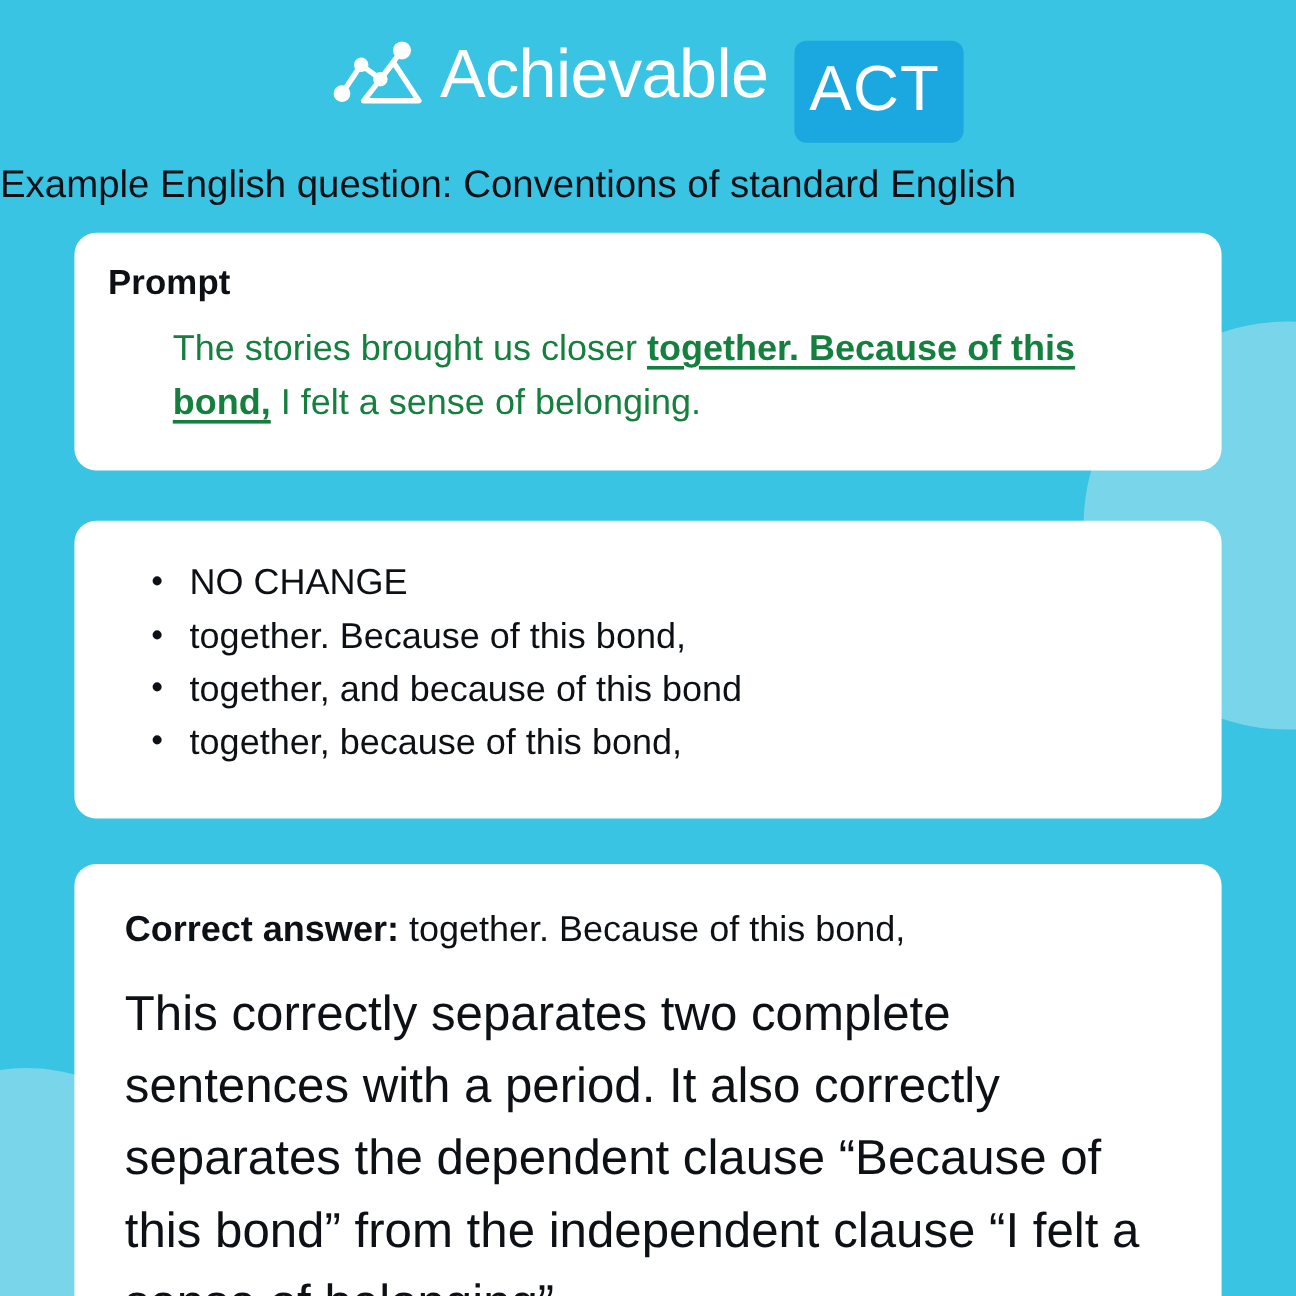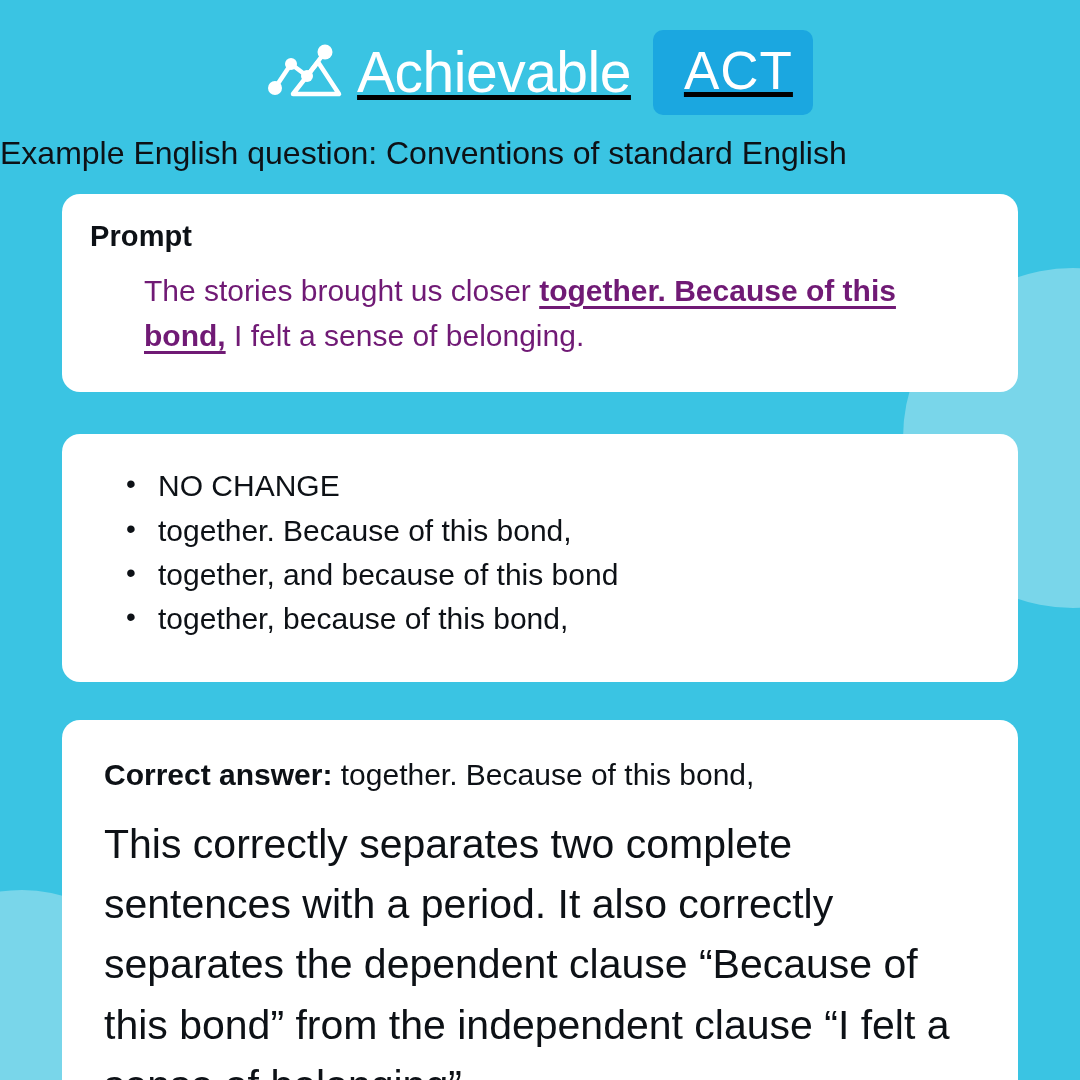--- a/index.html
+++ b/index.html
@@ -51,25 +51,24 @@
   .deco-band svg { display: block; }
 
   
   .header {
     position: relative;
     z-index: 2;
     padding-top: 34px;
   }
   .logo-row {
     display: flex;
-    align-items: center;
+    align-items: flex-start;
     justify-content: center;
     gap: 0px;
     height: 76px;
-    text-decoration: underline;
   }
   .logo-mark {
     width: 78px;
     height: 56px;
     margin-right: 12px;
     flex: none;
   }
   .logo-word {
     color: #ffffff;
     font-size: 57px;
@@ -78,21 +77,21 @@
     font-weight: 400;
     white-space: nowrap;
   }
   .logo-badge {
     background: #1ba7e0;
     color: #ffffff;
     font-size: 53px;
     line-height: 1;
     font-weight: 400;
     letter-spacing: 1px;
-    padding: 14px 20px 18px 31px;
+    padding: 14px 20px 18px 12px;
     border-radius: 10px;
     margin-left: 22px;
     white-space: nowrap;
   }
   .subtitle {
     text-align: left;
     color: #0d1116;
     font-size: 32px;
     line-height: 1.2;
     margin-top: 24px;
@@ -118,21 +117,21 @@
   .card-heading {
     font-size: 29px;
     font-weight: bold;
     color: #0d1116;
     letter-spacing: 0.1px;
     margin: 0 0 16px 0;
   }
   .prompt-body {
     font-size: 30px;
     line-height: 1.48;
-    color: #701a75;
+    color: #15803d;
     margin: 0;
     padding-left: 54px;
     text-indent: 0;
   }
   .prompt-body .u {
     font-weight: bold;
     text-decoration: underline;
     text-underline-offset: 5px;
     text-decoration-thickness: 3px;
   }

